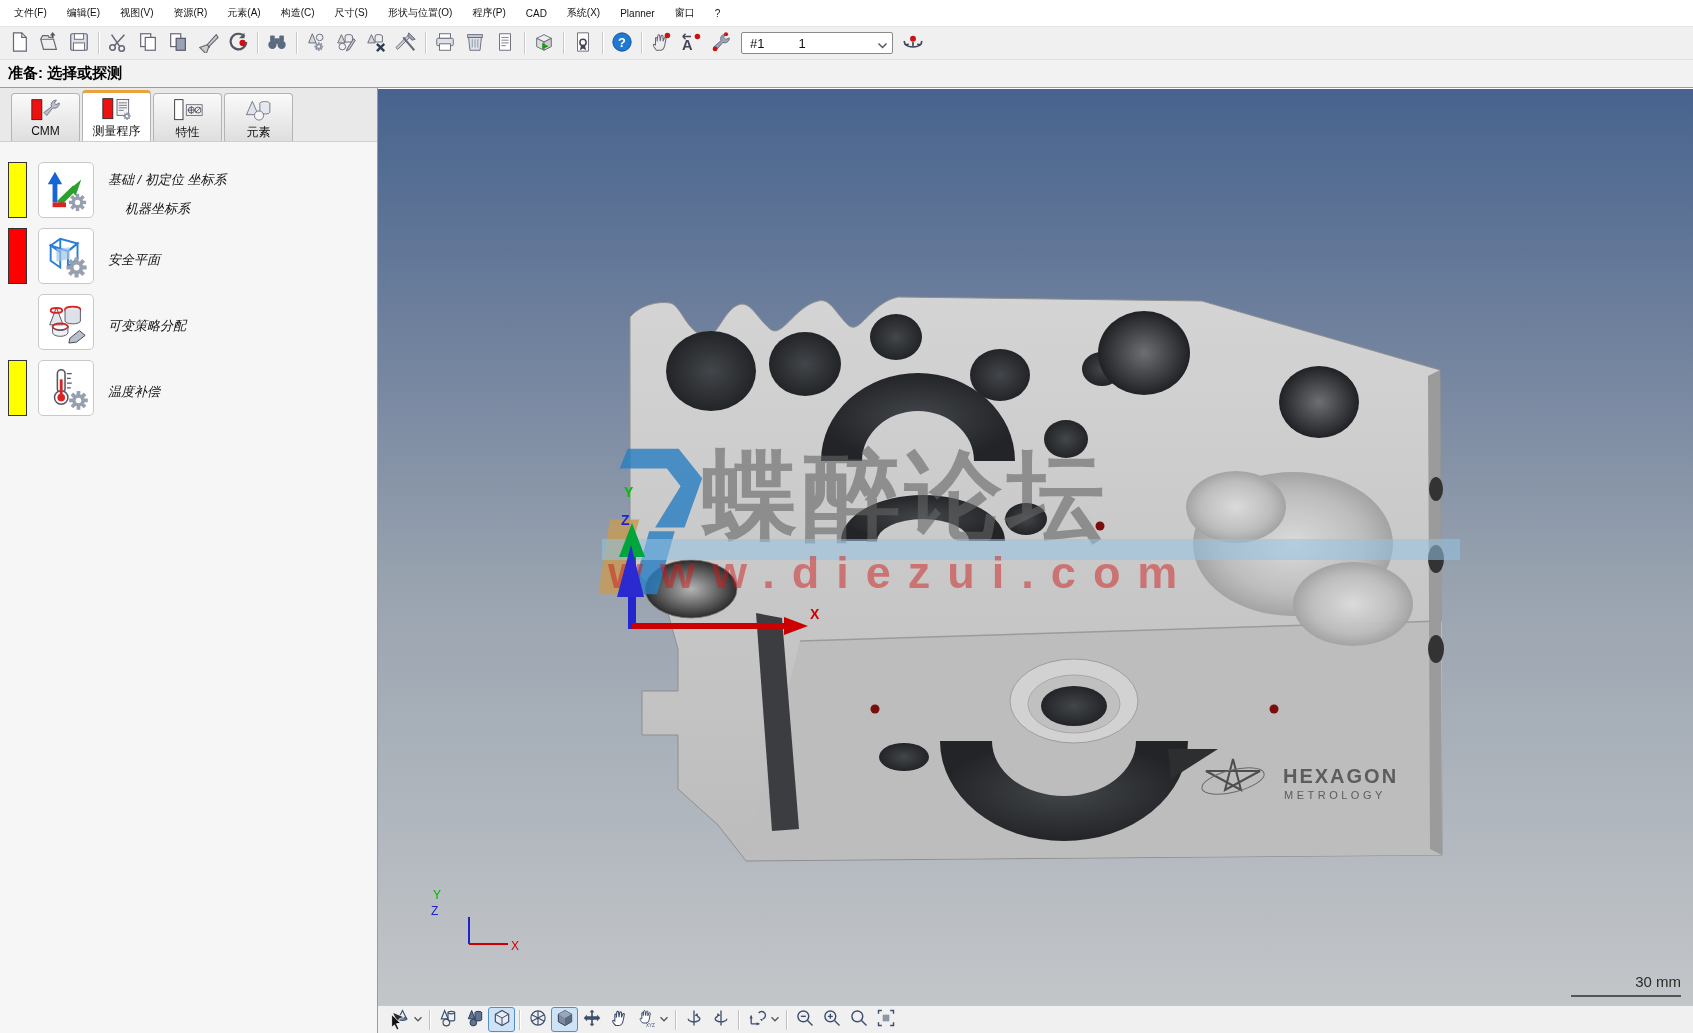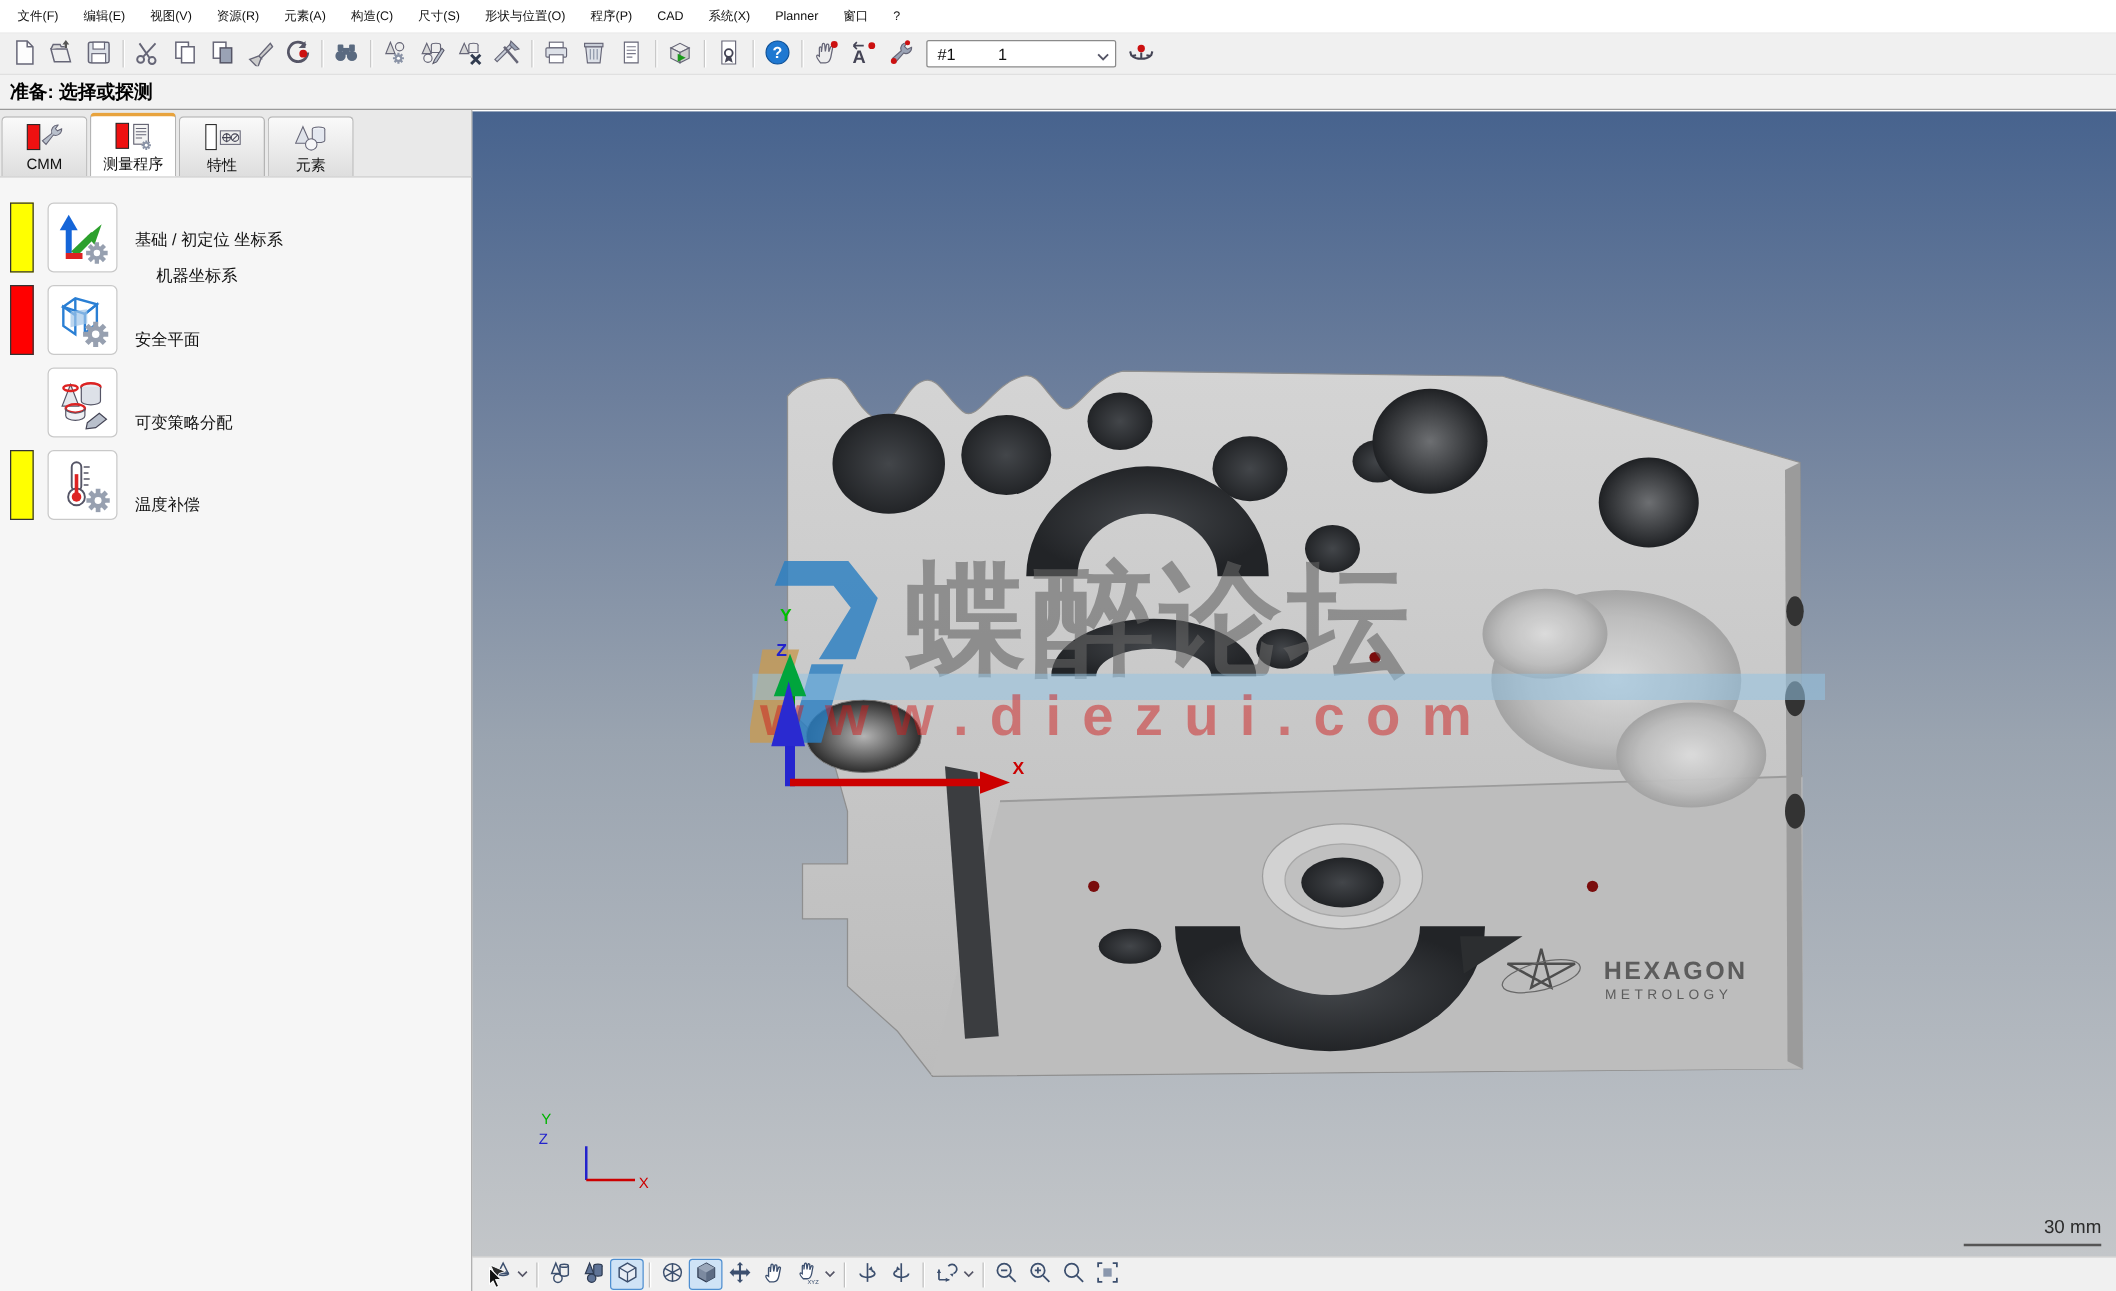--- a/index.html
+++ b/index.html
@@ -31,54 +31,54 @@
   .statusbar { height:28px; background:#f2f2f2; display:flex; align-items:center;
     padding-left:8px; border-bottom:1px solid #9a9a9a; }
   .status-text { font-size:15px; font-weight:bold; color:#000; }
 
   
   .content { display:flex; height:945px; }
 
   
   .left-panel { width:378px; background:#f6f6f6; border-right:1px solid #9a9a9a; }
   .tabstrip { height:54px; background:#e9e9e9; display:flex; align-items:flex-end;
-    padding:4px 0 0 1px; border-bottom:1px solid #cfcfcf; }
+    padding:4px 0 0 11px; border-bottom:1px solid #cfcfcf; }
   .tab { width:69px; height:48px; margin-right:2px; background:linear-gradient(#fafafa,#dedede);
     border:1px solid #b4b4b4; border-bottom:none; border-radius:4px 4px 0 0;
     display:flex; flex-direction:column; align-items:center; justify-content:flex-start;
     cursor:default; }
   .tab.active { background:#ffffff; height:51px; border-top:3px solid #e8a33d; }
   .tab .tab-ic { margin-top:3px; height:26px; display:flex; align-items:center; }
   .tab .tab-ic svg { width:40px; height:25px; }
   .tab-label { font-size:12px; color:#111; margin-top:1px; white-space:nowrap; }
 
   .side-rows { padding-top:20px; }
   .side-row { position:relative; height:56px; margin-bottom:10px; }
   .side-bar { position:absolute; left:8px; top:0; width:19px; height:56px; }
   .side-icon { position:absolute; left:38px; top:0; width:56px; height:56px;
     background:#ffffff; border:1px solid #c9c9c9; border-radius:5px;
     display:flex; align-items:center; justify-content:center; cursor:default; }
   .side-icon svg { width:46px; height:46px; }
-  .side-labels { position:absolute; left:108px; top:16px; height:56px;
-    display:flex; flex-direction:column; justify-content:center; }
+  .side-labels { position:absolute; left:108px; top:4px; height:56px;
+    display:flex; flex-direction:column; justify-content:center;font-style:italic; }
   .side-label { font-size:13px; color:#111; }
   .side-sublabel { font-size:13px; color:#111; margin-left:17px; margin-top:11px; }
   .side-row.single .side-labels { }
 
   
   .main { width:1315px; display:flex; flex-direction:column; }
   .viewport { position:relative; width:1315px; height:917px; overflow:hidden;
     background:linear-gradient(#47638E 0%, #6d7f9c 25%, #9aa4b0 55%, #C3C6C9 100%);
     border-top:1px solid #fff; }
   .scene { position:absolute; left:0; top:0; }
   .triad-layer { position:absolute; left:0; top:0; pointer-events:none; }
 
   .wm-logo { position:absolute; left:222px; top:352px; width:118px; height:165px;
     opacity:.82; pointer-events:none; }
-  .wm-title { position:absolute; left:346px; top:356px; font-size:97px; font-weight:bold;
+  .wm-title { position:absolute; left:323px; top:356px; font-size:97px; font-weight:bold;
     color:rgba(100,100,100,0.60); letter-spacing:5px; line-height:1.05;
     pointer-events:none; white-space:nowrap; }
   .wm-bar { position:absolute; left:224px; top:450px; width:858px; height:21px;
     background:rgba(148,195,226,0.55); pointer-events:none; }
   .wm-url { position:absolute; left:230px; top:458px; font-size:45px; font-weight:bold;
     color:rgba(206,24,24,0.48); letter-spacing:17px; pointer-events:none; white-space:nowrap; }
 
   .scale-box { position:absolute; right:12px; bottom:8px; width:110px; text-align:right;
     border-bottom:2px solid #555; padding-bottom:4px; }
   .scale-box span { font-size:15px; color:#2b2b2b; }

